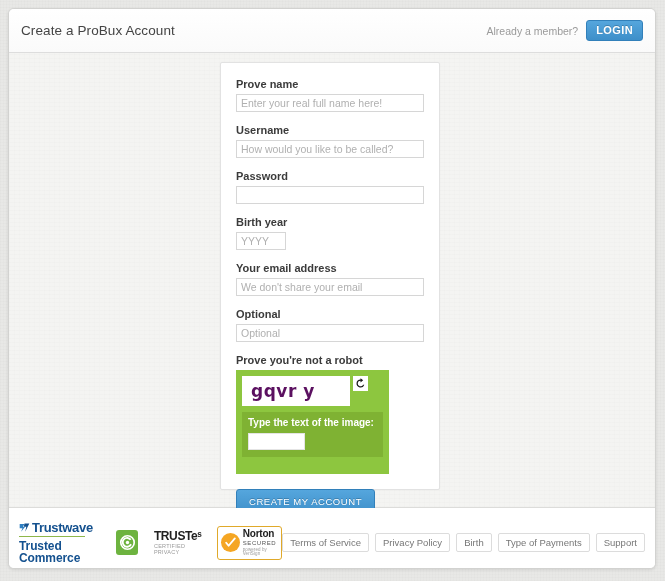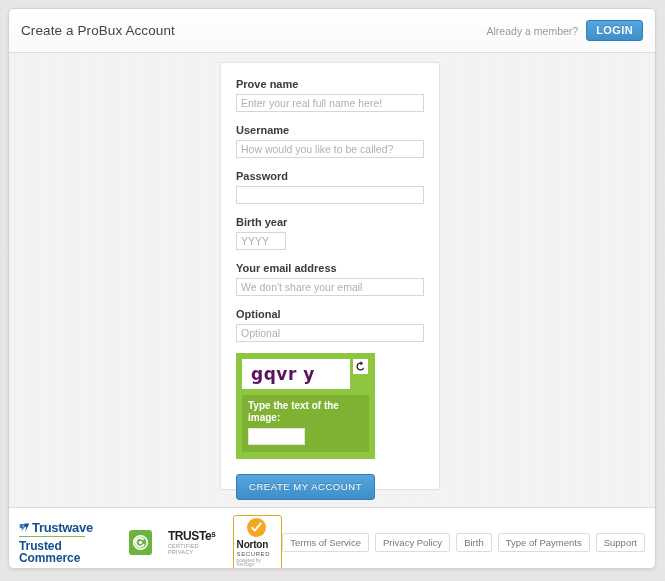--- a/index.html
+++ b/index.html
@@ -116,23 +116,23 @@
     color: #444;
     padding: 1px 4px;
     outline: none;
     border-radius: 0;
   }
   .text-input::placeholder { color: #b0b0b0; }
   .text-input.short { width: 50px; }
 
   
   #captcha-box {
-    width: 139px;
+    width: 153px;
     background: #8dc63f;
-    padding: 6px 6px 7px 6px;
+    padding: 6px 6px 17px 6px;
     margin-top: 1px;
   }
   #captcha-image-row {
     display: flex;
     align-items: flex-start;
     gap: 3px;
   }
   #captcha-image {
     width: 108px;
     height: 30px;
@@ -238,21 +238,21 @@
     width: 25px; height: 25px; background: #6db33f;
     border-radius: 3px; display: flex; align-items: center; justify-content: center;
   }
   .truste-txt { line-height: 1; }
   .truste-name { font-size: 12px; font-weight: bold; color: #222; letter-spacing: -0.4px; }
   .truste-sub { font-size: 5.5px; color: #9a9a9a; letter-spacing: 0.25px; margin-top: 2px; }
 
   
   #badge-norton {
     border: 1px solid #e0a92a; border-radius: 3px;
-    padding: 2px 5px 2px 3px; gap: 3px; background: #fff; flex-direction: column;
+    padding: 2px 5px 2px 3px; gap: 3px; background: #fff;
   }
   .nt-check {
     width: 19px; height: 19px; border-radius: 50%;
     background: #f5a623; display:flex; align-items:center; justify-content:center;
     flex: none;
   }
   .nt-txt { line-height: 1; }
   .nt-name { font-size: 10px; font-weight: bold; color: #222; letter-spacing: -0.2px; }
   .nt-sub { font-size: 6px; color: #555; letter-spacing: 0.6px; margin-top: 1px; }
   .nt-by { font-size: 4.5px; color: #9a9a9a; margin-top: 2px; letter-spacing: 0.1px; }
@@ -317,20 +317,21 @@
         <label class="field-label">Your email address</label>
         <input class="text-input" type="text" placeholder="We don't share your email" style="">
       </div>
 
       <div class="field-group">
         <label class="field-label">Optional</label>
         <input class="text-input" type="text" placeholder="Optional" style="">
       </div>
 
       <div class="field-group" style="margin-bottom:0;">
+        <label class="field-label">Prove you're not a robot</label>
 
         <div id="captcha-box">
           <div id="captcha-image-row">
             <div id="captcha-image">
               <span id="captcha-text">gqvr y</span>
             </div>
             <div id="captcha-refresh">
               <svg width="11" height="11" viewBox="0 0 16 16" aria-hidden="true">
                 <path d="M8 2.2a5.8 5.8 0 1 0 5.55 7.5h-1.8A4.1 4.1 0 1 1 8 3.9V6.6L11.9 3.4 8 0.2v2z" fill="#1a1a1a"></path>
               </svg>

